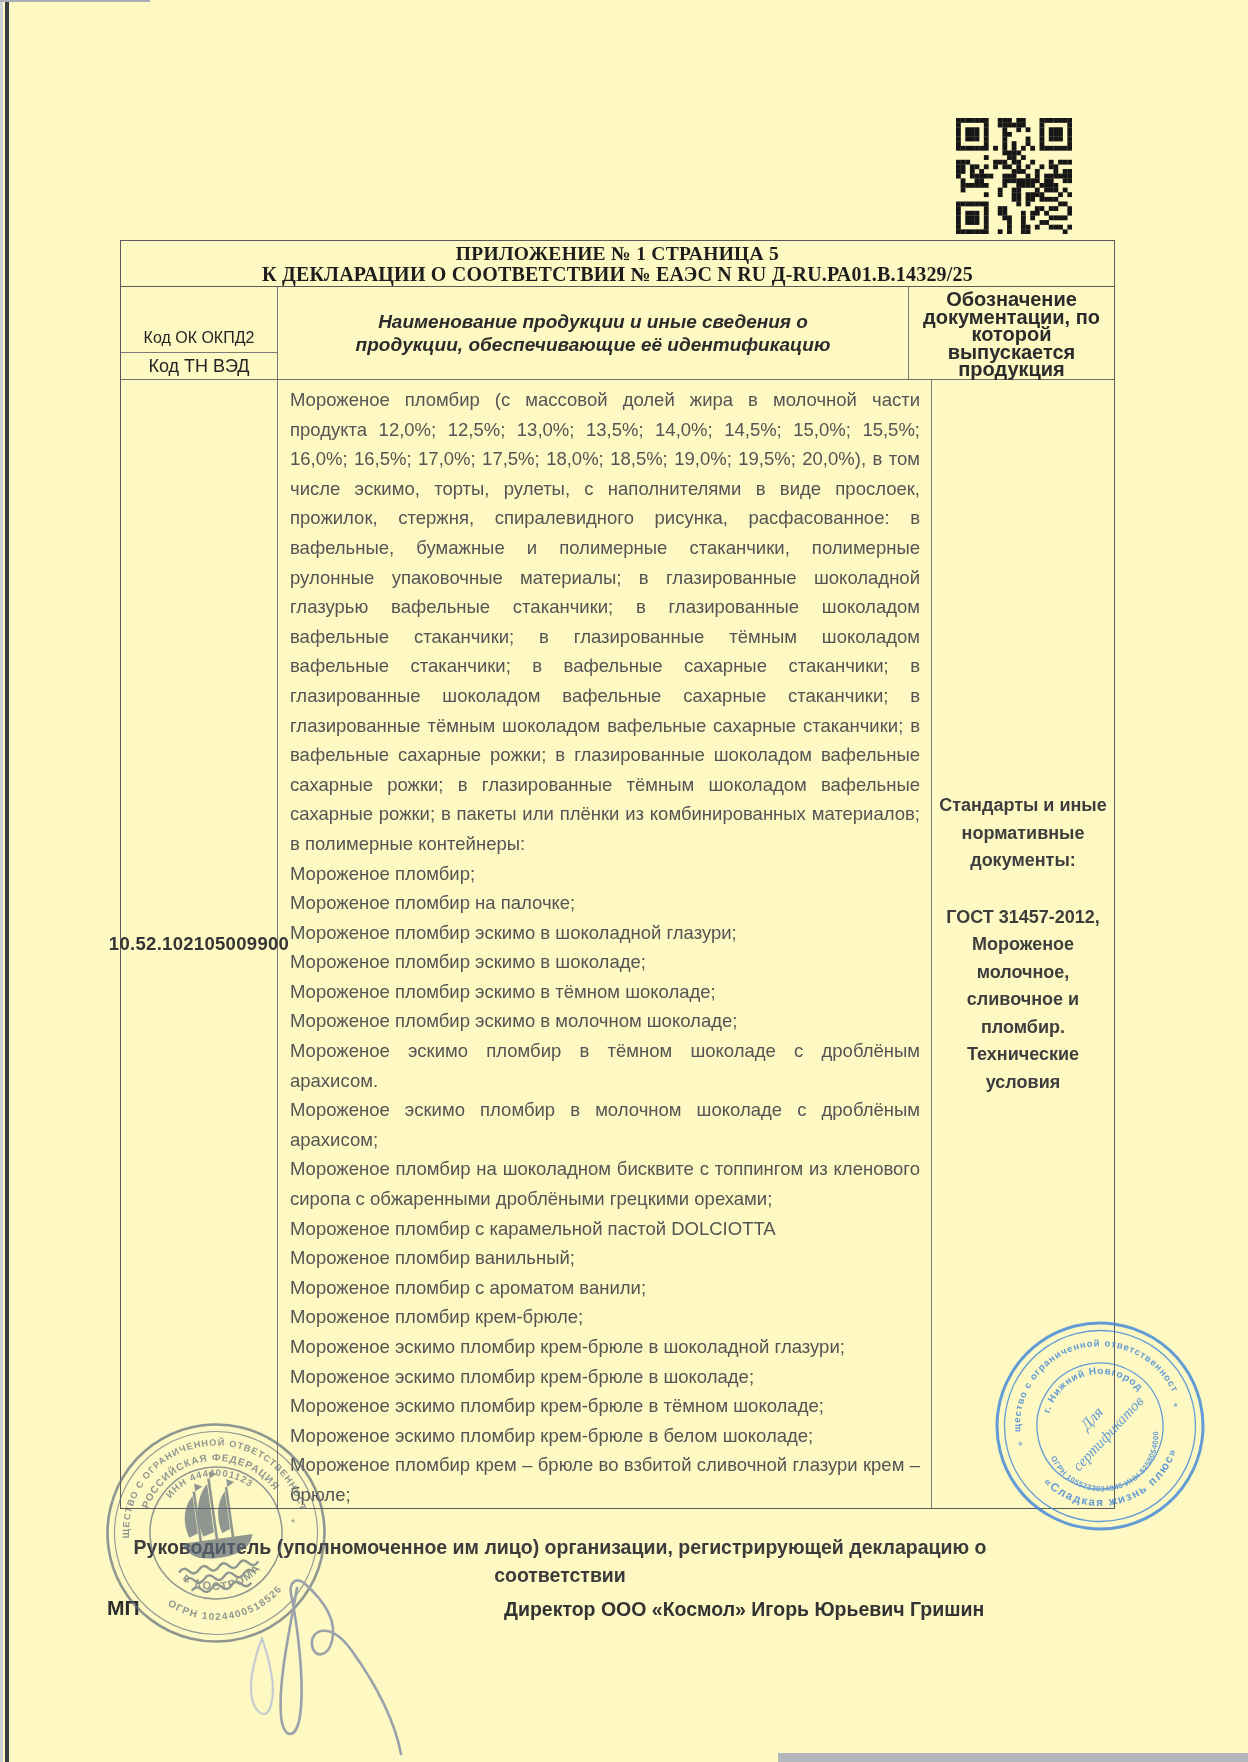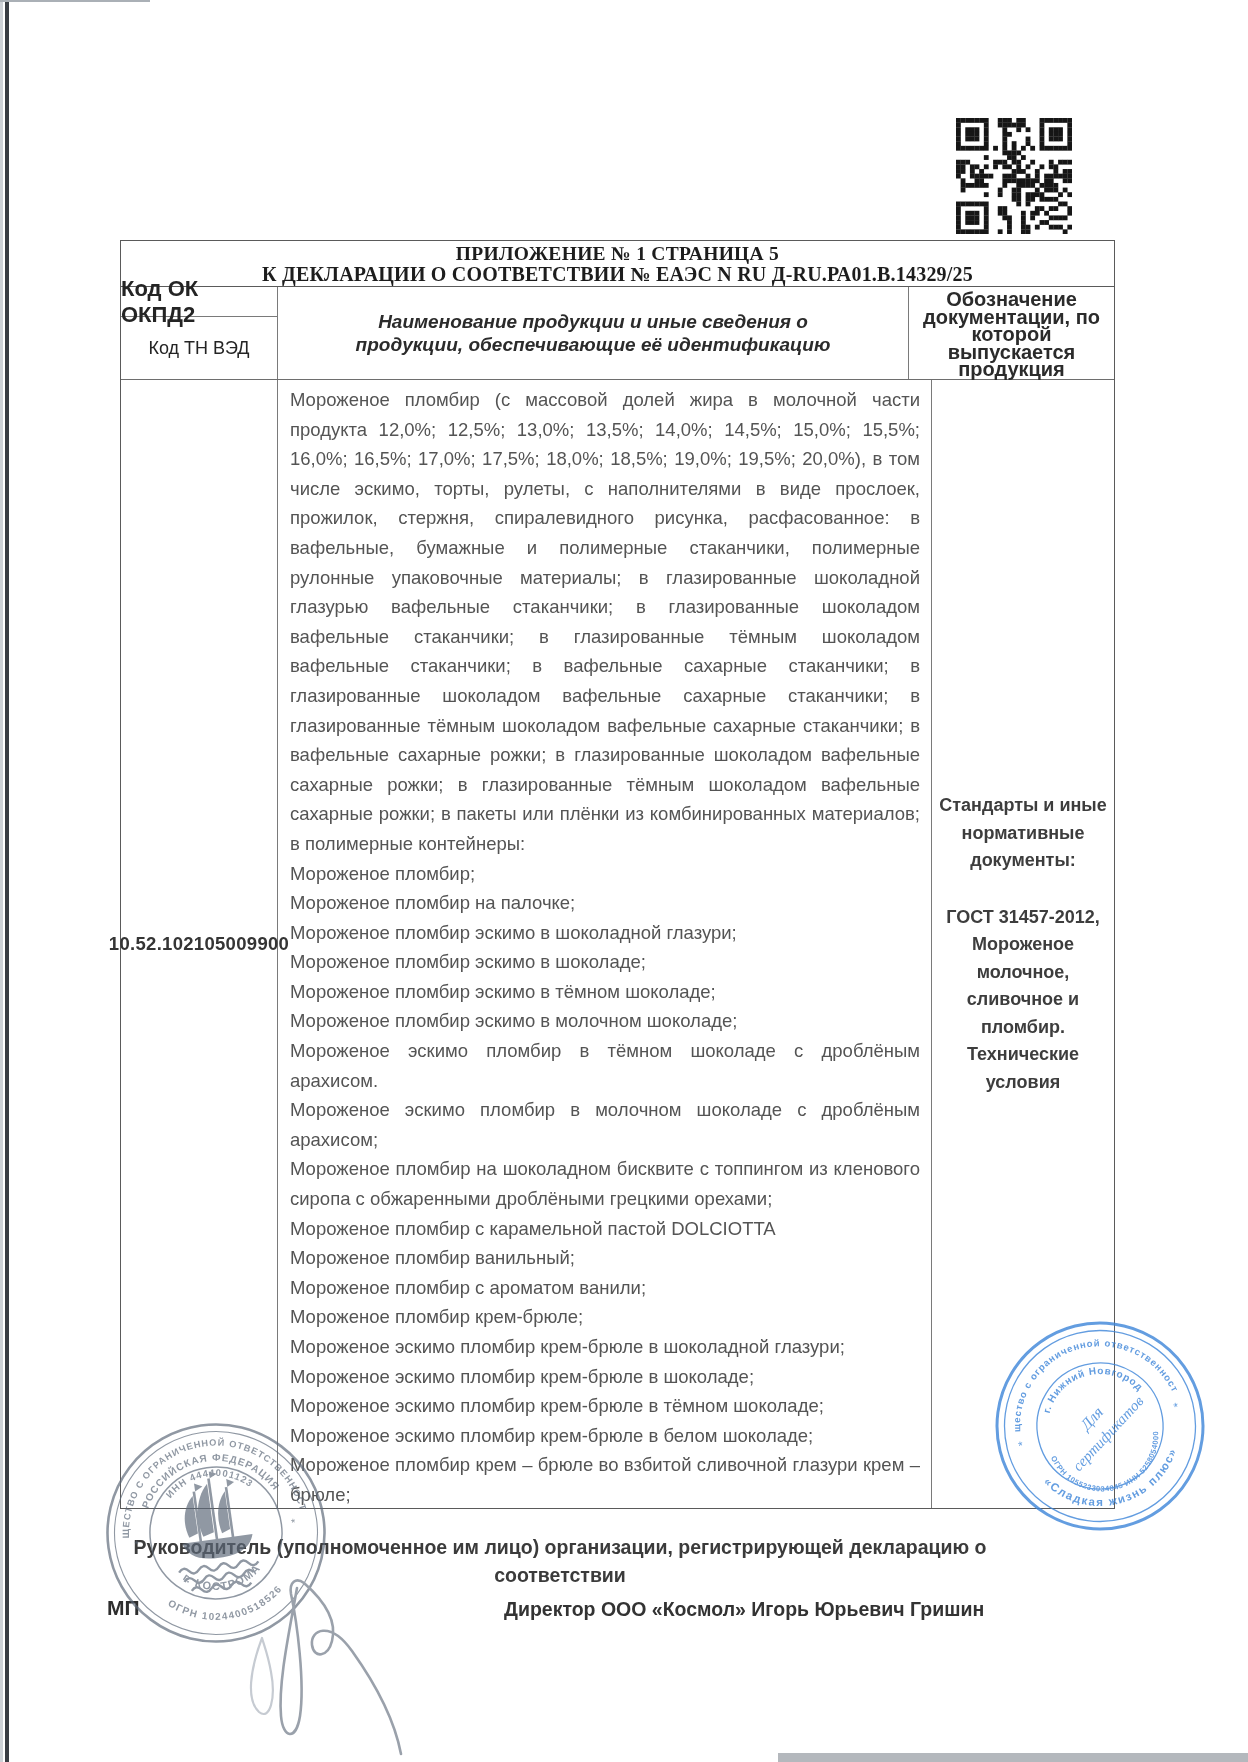--- a/index.html
+++ b/index.html
@@ -1,36 +1,36 @@
 <!DOCTYPE html>
 <html><head>
 <meta charset="utf-8">
 <style>
   html,body{margin:0;padding:0;background:#e8e8e8;}
-  .page{position:relative;width:1248px;height:1762px;background:#ffffff;overflow:hidden;
+  .page{position:relative;width:1248px;height:1762px;background:#fef9c3;overflow:hidden;
         font-family:"Liberation Sans",sans-serif;}
   
   .edge-left-light{position:absolute;left:0;top:0;width:3px;height:100%;background:#cdd1d6;}
   .edge-left-dark{position:absolute;left:5px;top:0;width:4px;height:100%;background:#393d43;}
   .edge-top{position:absolute;left:0;top:0;width:150px;height:2px;background:#aab0b6;}
   .edge-bottom-right{position:absolute;right:0;bottom:0;width:470px;height:9px;background:#b4b8bd;}
 
   .qr{position:absolute;left:956px;top:118px;width:116px;height:116px;fill:#161616;}
 
   
   .doc-table{position:absolute;left:120px;top:240px;width:993px;border:1.6px solid #5a5a5a;background:transparent;}
   .title-block{border-bottom:1.4px solid #5a5a5a;text-align:center;padding:2px 0 1px;
                font-family:"Liberation Serif",serif;font-weight:bold;color:#1d1d1d;}
   .title-line1{font-size:19.5px;line-height:21px;letter-spacing:.3px;}
   .title-line2{font-size:20px;line-height:21px;letter-spacing:.2px;}
 
   .head-row{display:flex;border-bottom:1.3px solid #6e6e6e;height:92px;}
   .hc1{width:156px;border-right:1.3px solid #7a7a7a;display:flex;flex-direction:column;}
   .hc1-top{height:29px;border-bottom:1.2px solid #7a7a7a;display:flex;align-items:center;justify-content:center;
-           font-weight:bold;font-size:22px;color:#242424;}
+           font-weight:normal;font-size:16px;color:#242424;margin-top:36px;}
   .hc1-bottom{flex:1;display:flex;align-items:center;justify-content:center;font-weight:normal;font-size:18px;color:#242424;}
   .hc2{width:630px;border-right:1.3px solid #7a7a7a;display:flex;align-items:center;justify-content:center;}
   .hc2-in{max-width:482px;text-align:center;font-weight:bold;font-size:19px;line-height:23px;color:#2b2b2b;font-style:italic;}
   .hc3{flex:1;text-align:center;font-weight:bold;font-size:20px;line-height:17.6px;padding-top:4px;color:#2b2b2b;}
 
   .body-row{display:flex;height:1128px;}
   .bc1{width:156px;border-right:1.3px solid #7a7a7a;display:flex;flex-direction:row;align-items:center;justify-content:center;
        font-weight:bold;font-size:18.5px;color:#353535;letter-spacing:.3px;}
   .code-divider{width:112px;border-top:1.6px solid #5a5a5a;margin:25px 0;}
   .bc2{width:630px;border-right:1.3px solid #7a7a7a;padding:5px 11px 0 12px;overflow:hidden;

